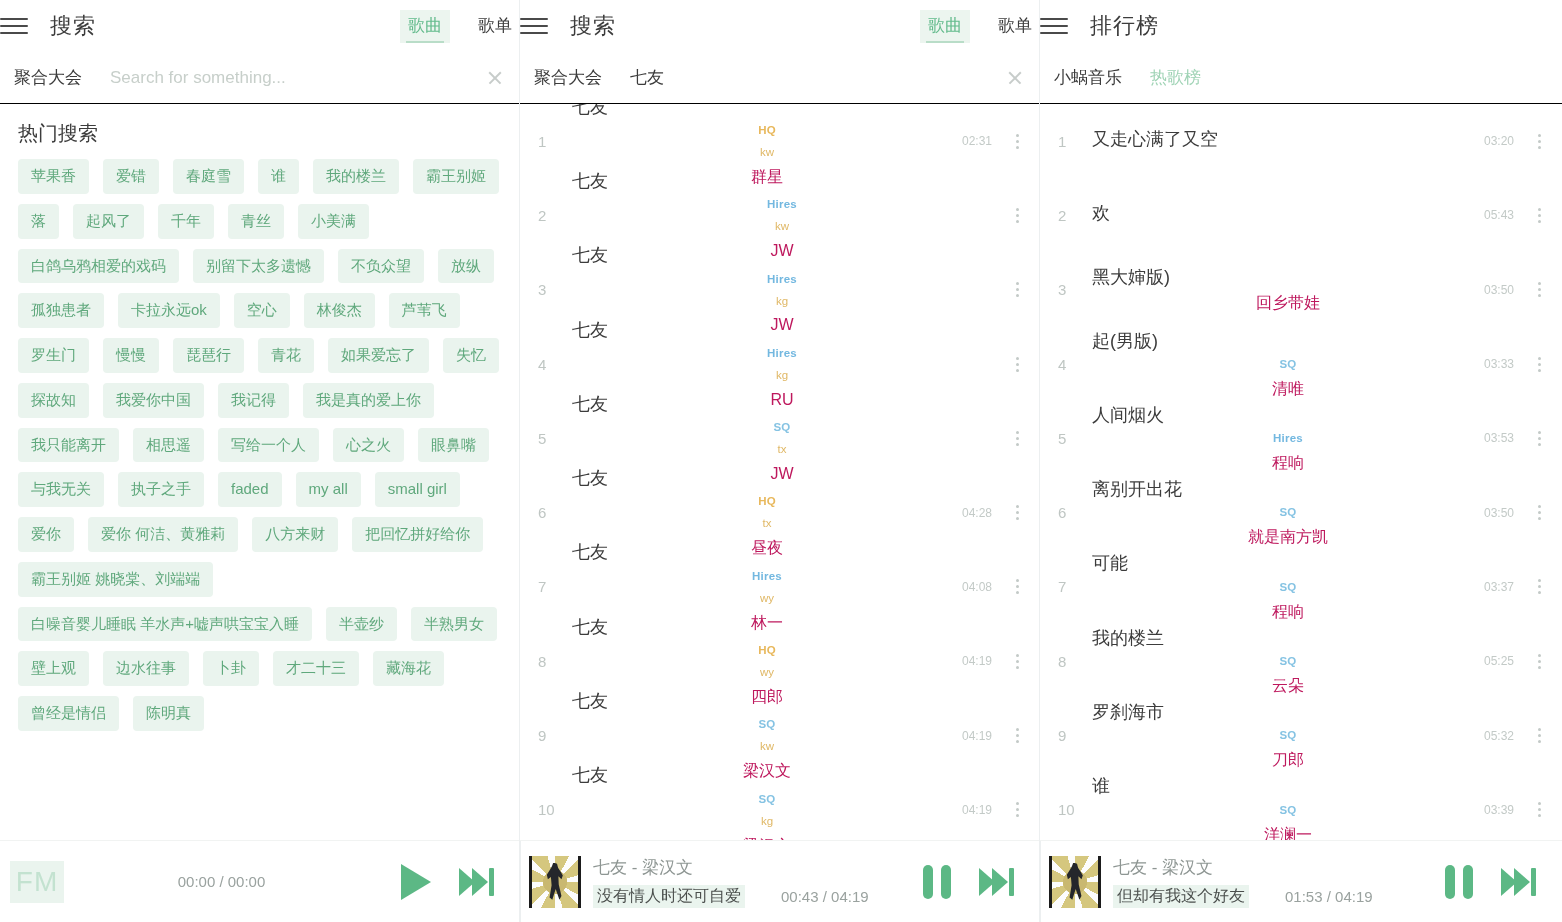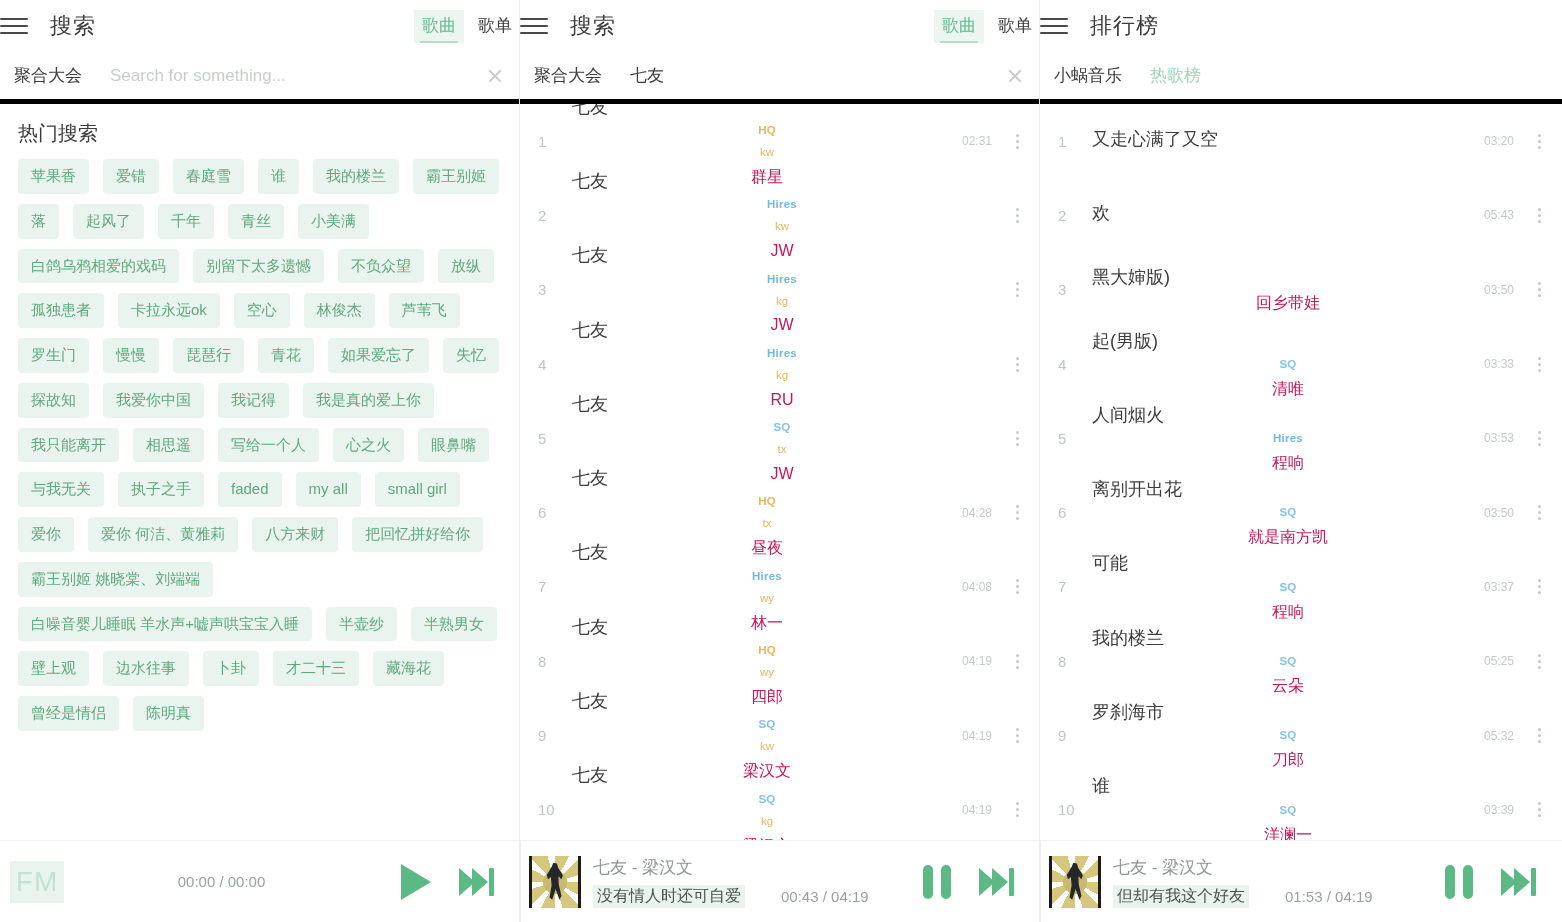--- a/index.html
+++ b/index.html
@@ -30,36 +30,36 @@
   }
   .hamburger {
     width: 28px; height: 22px; display: flex; flex-direction: column;
     justify-content: space-between; padding: 3px 0; cursor: pointer; flex: 0 0 auto;
   }
   .hamburger i { display:block; height: 2px; background:#4a4a4a; border-radius:1px; }
   .topbar-title {
     font-size: 22px; color: #3c3c3c; margin-left: 22px;
     letter-spacing: 1px; white-space: nowrap;
   }
-  .tabs { margin-left: auto; display: flex; align-items: flex-end; gap: 6px; }
+  .tabs { margin-left: auto; display: flex; align-items: flex-end; gap: 20px; }
   .tab {
     font-size: 17px; color: #3c3c3c; padding: 4px 8px 6px 8px;
     cursor: pointer; position: relative; white-space: nowrap;
   }
   .tab.active { color: #63bb8c; }
   .tab.hover-bg { background: #ecf5ef; }
   .tab.underline::after {
     content:""; position:absolute; left:6px; right:6px; bottom: 0px;
     height: 2px; background: #b9ddc8;
   }
 
   
   .searchrow {
     height: 52px; display: flex; align-items: center;
-    padding: 0 14px; border-bottom: 5px solid #000000; position: relative;
+    padding: 0 14px; border-bottom: 1px solid #000000; position: relative;
   }
   .src-label { font-size: 17px; color: #3c3c3c; white-space: nowrap; }
   .search-input {
     flex: 1; border: none; outline: none; background: transparent;
     font-size: 17px; color: #3c3c3c; margin-left: 28px;
     font-family: "Liberation Sans", sans-serif;
   }
   .search-input::placeholder { color: #c7cfca; }
   .search-value { font-size: 17px; color: #3c3c3c; margin-left: 28px; }
   .clear-x {

